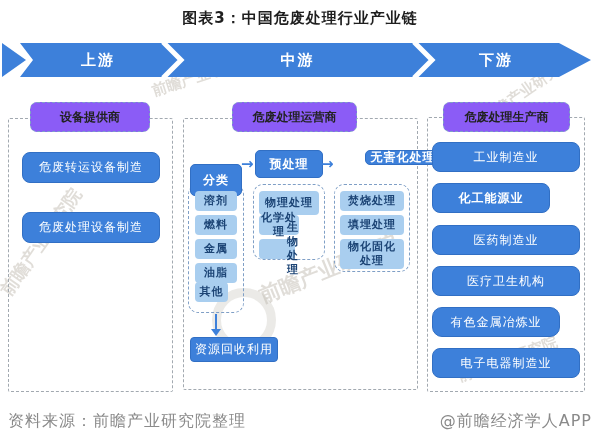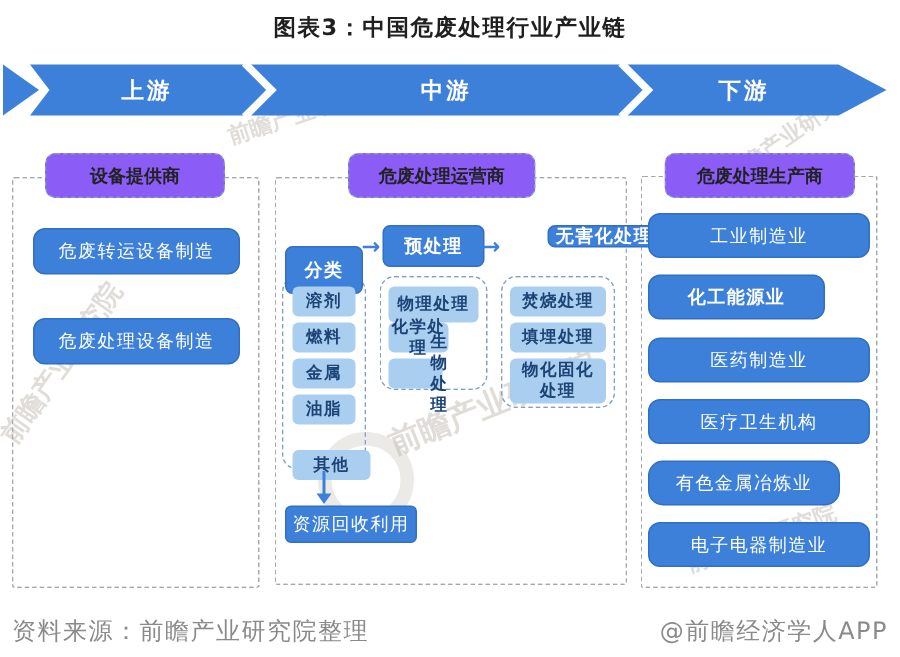--- a/index.html
+++ b/index.html
@@ -100,21 +100,21 @@
   <span class="h-arrow" style="left:321px; top:155px;">→</span>
 
   <div class="sub-box" style="left:188px; top:184px; width:56px; height:129px;"></div>
   <div class="sub-box" style="left:253px; top:184px; width:72px; height:76px;"></div>
   <div class="sub-box" style="left:334px; top:184px; width:76px; height:88px;"></div>
 
   <div class="pill" style="left:195px; top:191px; width:42px; height:20px;">溶剂</div>
   <div class="pill" style="left:195px; top:215px; width:42px; height:20px;">燃料</div>
   <div class="pill" style="left:195px; top:239px; width:42px; height:20px;">金属</div>
   <div class="pill" style="left:195px; top:263px; width:42px; height:20px;">油脂</div>
-  <div class="pill" style="left:195px; top:300px; width:52px; height:20px;">其他</div>
+  <div class="pill" style="left:195px; top:282px; width:33px; height:20px;">其他</div>
 
   <div class="pill" style="left:259px; top:191px; width:60px; height:24px;">物理处理</div>
   <div class="pill" style="left:259px; top:215px; width:40px; height:20px;">化学处理</div>
   <div class="pill" style="left:259px; top:239px; width:36px; height:20px;padding-left:32px;">生物处理</div>
 
   <div class="pill" style="left:340px; top:191px; width:64px; height:20px;">焚烧处理</div>
   <div class="pill" style="left:340px; top:215px; width:64px; height:20px;">填埋处理</div>
   <div class="pill" style="left:340px; top:239px; width:64px; height:30px; padding:5px 6px;">物化固化处理</div>
 
   <div class="v-line" style="left:215px; top:314px; height:16px;"></div>

